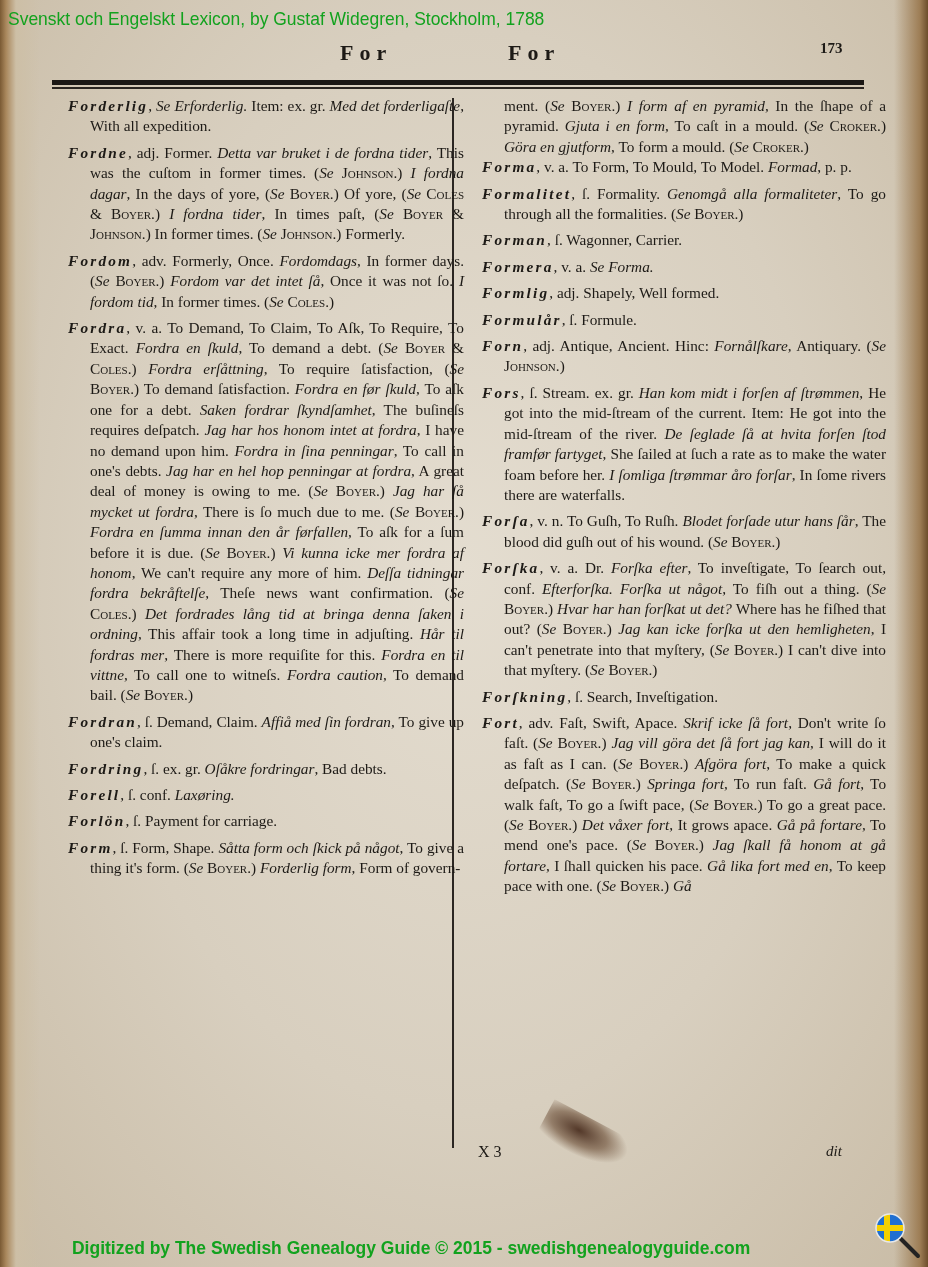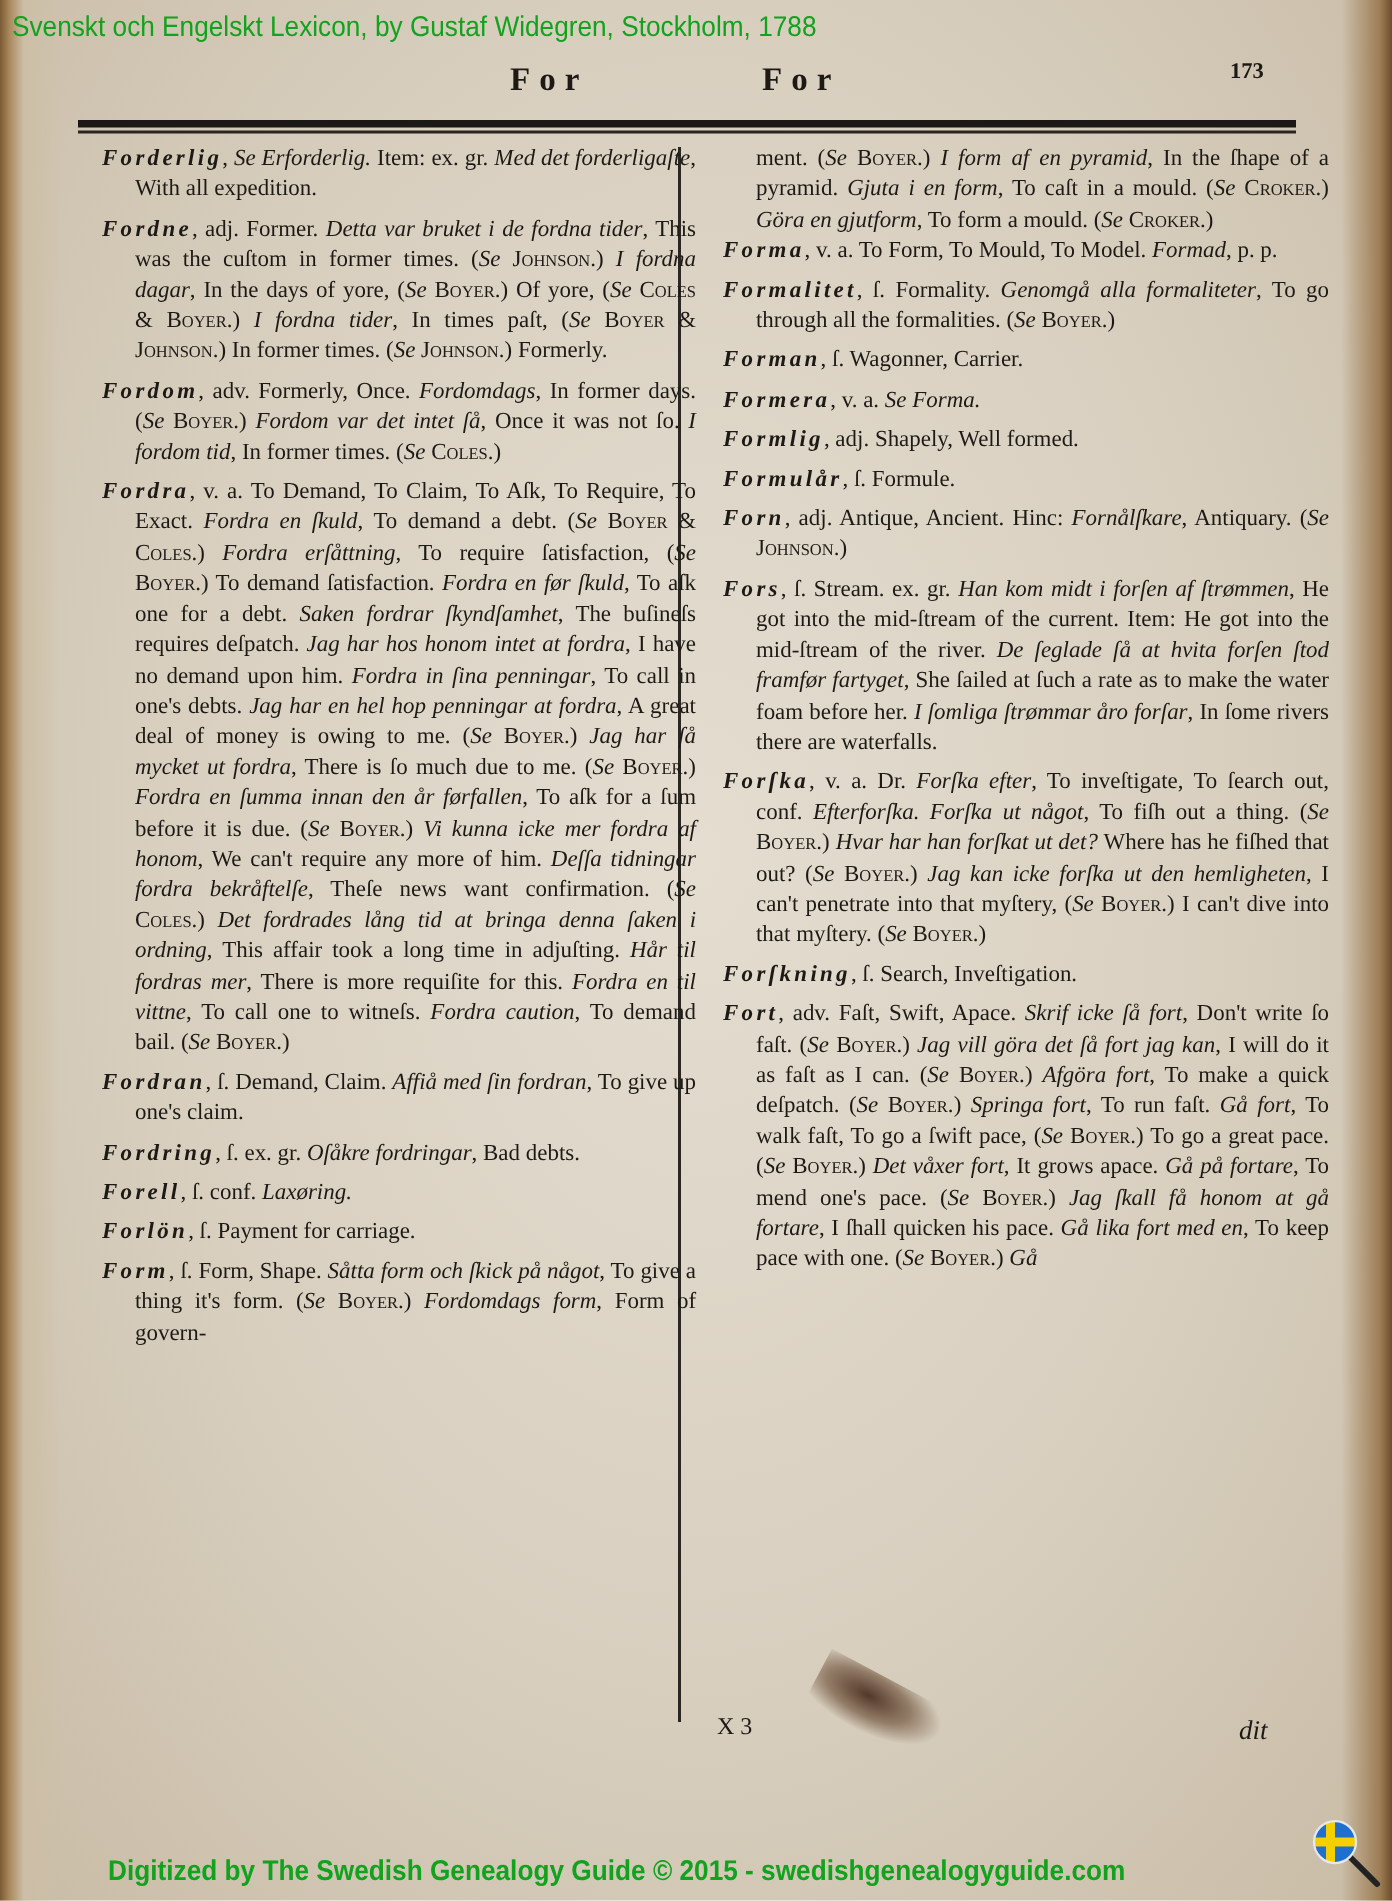--- a/index.html
+++ b/index.html
@@ -31,21 +31,21 @@
 
   .column { position: absolute; top: 96px; font-size: 15.3px; line-height: 20.4px; text-align: justify; margin-left: 24px; }
   .col-left { left: 44px; width: 396px; }
   .col-right { left: 458px; width: 404px; }
   .entry { margin: 0 0 6px 0; padding-left: 22px; text-indent: -22px; }
   .entry.cont { padding-left: 22px; text-indent: 0; margin-bottom: 0; }
   .hw { font-style: italic; letter-spacing: 2.2px; font-weight: bold; }
   .sc { font-variant: small-caps; }
 
   .signature { position: absolute; left: 478px; top: 1143px; font-size: 16px; font-weight: normal; }
-  .catchword { position: absolute; left: 826px; top: 1143px; font-size: 18px; font-style: italic; }
+  .catchword { position: absolute; left: 826px; top: 1143px; font-size: 15px; font-style: italic; }
   .ink-blot {
     position: absolute; left: 540px; top: 1118px; width: 90px; height: 40px;
     background: radial-gradient(ellipse at 40% 40%, rgba(60,30,15,0.85) 0%, rgba(80,45,20,0.5) 40%, rgba(0,0,0,0) 70%);
     transform: rotate(28deg);
   }
   .watermark-bottom {
     position: absolute; left: 72px; top: 1237px;
     font-family: "Liberation Sans", "DejaVu Sans", sans-serif;
     font-size: 19px; font-weight: bold; color: #12a21e;
     transform: scaleX(0.92); transform-origin: left center;
@@ -68,32 +68,33 @@
 
 <div class="column col-left" id="left-col">
     <div class="entry"><span class="hw">Forderlig</span><span>, <i>Se Erforderlig.</i> Item: ex. gr. <i>Med det forderligaſte</i>, With all expedition.</span></div>
     <div class="entry"><span class="hw">Fordne</span><span>, adj. Former. <i>Detta var bruket i de fordna tider</i>, This was the cuſtom in former times. (<i>Se</i> <span class="sc">Johnson.</span>) <i>I fordna dagar</i>, In the days of yore, (<i>Se</i> <span class="sc">Boyer.</span>) Of yore, (<i>Se</i> <span class="sc">Coles &amp; Boyer.</span>) <i>I fordna tider</i>, In times paſt, (<i>Se</i> <span class="sc">Boyer &amp; Johnson.</span>) In former times. (<i>Se</i> <span class="sc">Johnson.</span>) Formerly.</span></div>
     <div class="entry"><span class="hw">Fordom</span><span>, adv. Formerly, Once. <i>Fordomdags</i>, In former days. (<i>Se</i> <span class="sc">Boyer.</span>) <i>Fordom var det intet ſå</i>, Once it was not ſo. <i>I fordom tid</i>, In former times. (<i>Se</i> <span class="sc">Coles.</span>)</span></div>
     <div class="entry"><span class="hw">Fordra</span><span>, v. a. To Demand, To Claim, To Aſk, To Require, To Exact. <i>Fordra en ſkuld</i>, To demand a debt. (<i>Se</i> <span class="sc">Boyer &amp; Coles.</span>) <i>Fordra erſåttning</i>, To require ſatisfaction, (<i>Se</i> <span class="sc">Boyer.</span>) To demand ſatisfaction. <i>Fordra en før ſkuld</i>, To aſk one for a debt. <i>Saken fordrar ſkyndſamhet</i>, The buſineſs requires deſpatch. <i>Jag har hos honom intet at fordra</i>, I have no demand upon him. <i>Fordra in ſina penningar</i>, To call in one's debts. <i>Jag har en hel hop penningar at fordra</i>, A great deal of money is owing to me. (<i>Se</i> <span class="sc">Boyer.</span>) <i>Jag har ſå mycket ut fordra</i>, There is ſo much due to me. (<i>Se</i> <span class="sc">Boyer.</span>) <i>Fordra en ſumma innan den år førfallen</i>, To aſk for a ſum before it is due. (<i>Se</i> <span class="sc">Boyer.</span>) <i>Vi kunna icke mer fordra af honom</i>, We can't require any more of him. <i>Deſſa tidningar fordra bekråftelſe</i>, Theſe news want confirmation. (<i>Se</i> <span class="sc">Coles.</span>) <i>Det fordrades lång tid at bringa denna ſaken i ordning</i>, This affair took a long time in adjuſting. <i>Hår til fordras mer</i>, There is more requiſite for this. <i>Fordra en til vittne</i>, To call one to witneſs. <i>Fordra caution</i>, To demand bail. (<i>Se</i> <span class="sc">Boyer.</span>)</span></div>
     <div class="entry"><span class="hw">Fordran</span><span>, ſ. Demand, Claim. <i>Affiå med ſin fordran</i>, To give up one's claim.</span></div>
     <div class="entry"><span class="hw">Fordring</span><span>, ſ. ex. gr. <i>Oſåkre fordringar</i>, Bad debts.</span></div>
     <div class="entry"><span class="hw">Forell</span><span>, ſ. conf. <i>Laxøring.</i></span></div>
     <div class="entry"><span class="hw">Forlön</span><span>, ſ. Payment for carriage.</span></div>
-    <div class="entry"><span class="hw">Form</span><span>, ſ. Form, Shape. <i>Såtta form och ſkick på något</i>, To give a thing it's form. (<i>Se</i> <span class="sc">Boyer.</span>) <i>Fordomdags form</i>, Form of govern-</span></div>
+    <div class="entry"><span class="hw">Form</span><span>, ſ. Form, Shape. <i>Såtta form och ſkick på något</i>, To give a thing it's form. (<i>Se</i> <span class="sc">Boyer.</span>) <i>Forderlig form</i>, Form of govern-</span></div>
   </div>
 <div class="column col-right" id="right-col">
   <div class="entry cont" id="right-cont">ment. (<i>Se</i> <span class="sc">Boyer.</span>) <i>I form af en pyramid</i>, In the ſhape of a pyramid. <i>Gjuta i en form</i>, To caſt in a mould. (<i>Se</i> <span class="sc">Croker.</span>) <i>Göra en gjutform</i>, To form a mould. (<i>Se</i> <span class="sc">Croker.</span>)</div>
 <div class="entry"><span class="hw">Forma</span><span>, v. a. To Form, To Mould, To Model. <i>Formad</i>, p. p.</span></div>
     <div class="entry"><span class="hw">Formalitet</span><span>, ſ. Formality. <i>Genomgå alla formaliteter</i>, To go through all the formalities. (<i>Se</i> <span class="sc">Boyer.</span>)</span></div>
     <div class="entry"><span class="hw">Forman</span><span>, ſ. Wagonner, Carrier.</span></div>
     <div class="entry"><span class="hw">Formera</span><span>, v. a. <i>Se Forma.</i></span></div>
     <div class="entry"><span class="hw">Formlig</span><span>, adj. Shapely, Well formed.</span></div>
     <div class="entry"><span class="hw">Formulår</span><span>, ſ. Formule.</span></div>
     <div class="entry"><span class="hw">Forn</span><span>, adj. Antique, Ancient. Hinc: <i>Fornålſkare</i>, Antiquary. (<i>Se</i> <span class="sc">Johnson.</span>)</span></div>
     <div class="entry"><span class="hw">Fors</span><span>, ſ. Stream. ex. gr. <i>Han kom midt i forſen af ſtrømmen</i>, He got into the mid-ſtream of the current. Item: He got into the mid-ſtream of the river. <i>De ſeglade ſå at hvita forſen ſtod framfør fartyget</i>, She ſailed at ſuch a rate as to make the water foam before her. <i>I ſomliga ſtrømmar åro forſar</i>, In ſome rivers there are waterfalls.</span></div>
+    <div class="entry"><span class="hw">Forſa</span><span>, v. n. To Guſh, To Ruſh. <i>Blodet forſade utur hans ſår</i>, The blood did guſh out of his wound. (<i>Se</i> <span class="sc">Boyer.</span>)</span></div>
     <div class="entry"><span class="hw">Forſka</span><span>, v. a. Dr. <i>Forſka efter</i>, To inveſtigate, To ſearch out, conf. <i>Efterforſka. Forſka ut något</i>, To fiſh out a thing. (<i>Se</i> <span class="sc">Boyer.</span>) <i>Hvar har han forſkat ut det?</i> Where has he fiſhed that out? (<i>Se</i> <span class="sc">Boyer.</span>) <i>Jag kan icke forſka ut den hemligheten</i>, I can't penetrate into that myſtery, (<i>Se</i> <span class="sc">Boyer.</span>) I can't dive into that myſtery. (<i>Se</i> <span class="sc">Boyer.</span>)</span></div>
     <div class="entry"><span class="hw">Forſkning</span><span>, ſ. Search, Inveſtigation.</span></div>
     <div class="entry"><span class="hw">Fort</span><span>, adv. Faſt, Swift, Apace. <i>Skrif icke ſå fort</i>, Don't write ſo faſt. (<i>Se</i> <span class="sc">Boyer.</span>) <i>Jag vill göra det ſå fort jag kan</i>, I will do it as faſt as I can. (<i>Se</i> <span class="sc">Boyer.</span>) <i>Afgöra fort</i>, To make a quick deſpatch. (<i>Se</i> <span class="sc">Boyer.</span>) <i>Springa fort</i>, To run faſt. <i>Gå fort</i>, To walk faſt, To go a ſwift pace, (<i>Se</i> <span class="sc">Boyer.</span>) To go a great pace. (<i>Se</i> <span class="sc">Boyer.</span>) <i>Det våxer fort</i>, It grows apace. <i>Gå på fortare</i>, To mend one's pace. (<i>Se</i> <span class="sc">Boyer.</span>) <i>Jag ſkall få honom at gå fortare</i>, I ſhall quicken his pace. <i>Gå lika fort med en</i>, To keep pace with one. (<i>Se</i> <span class="sc">Boyer.</span>) <i>Gå</i></span></div>
   </div>
 
 <div class="ink-blot"></div>
 <div class="signature">X 3</div>
 <div class="catchword">dit</div>
 
 <div class="watermark-bottom">Digitized by The Swedish Genealogy Guide © 2015 - swedishgenealogyguide.com</div>

